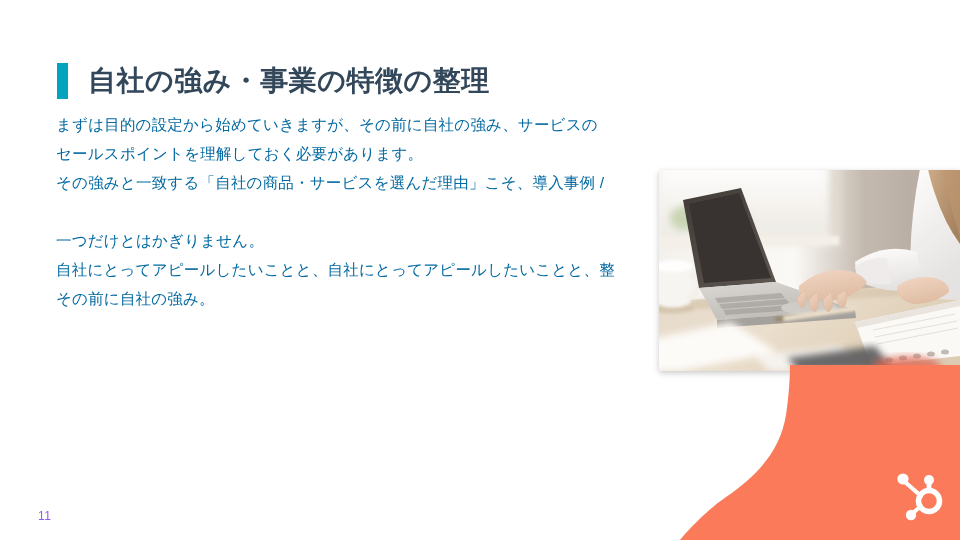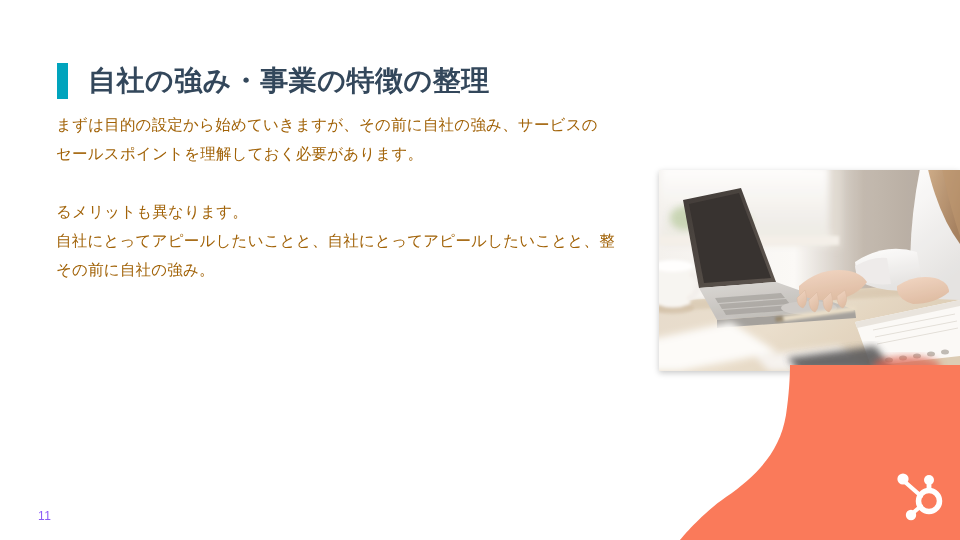--- a/index.html
+++ b/index.html
@@ -47,21 +47,21 @@
   .body-copy {
     position: absolute;
     left: 56px;
     top: 110px;
     width: 560px;
   }
   .para {
     margin: 0;
     font-size: 15.5px;
     line-height: 29px;
-    color: #a16207;
+    color: #0369a1;
     letter-spacing: 0.2px;
   }
   .para-line { display: block; white-space: nowrap; }
   .para-gap { height: 29px; }
 
   
   .photo {
     position: absolute;
     left: 659px;
     top: 170px;
@@ -111,24 +111,25 @@
 
   <div class="title-row">
     <div class="title-accent"></div>
     <div class="title-text">自社の強み・事業の特徴の整理</div>
   </div>
 
   <div class="body-copy">
     <p class="para">
       <span class="para-line">まずは目的の設定から始めていきますが、その前に自社の強み、サービスの</span>
       <span class="para-line">セールスポイントを理解しておく必要があります。</span>
+      <span class="para-line">その強みと一致する「自社の商品・サービスを選んだ理由」こそ、導入事例 /</span>
     </p>
     <div class="para-gap"></div>
     <p class="para">
-      <span class="para-line">るメリットも異なります。</span>
+      <span class="para-line">一つだけとはかぎりません。</span>
       <span class="para-line">自社にとってアピールしたいことと、自社にとってアピールしたいことと、整</span>
       <span class="para-line">その前に自社の強み。</span>
     </p>
   </div>
 
   <div class="photo">
     <svg viewBox="0 0 301 201" preserveAspectRatio="none" aria-hidden="true">
       <defs>
         <linearGradient id="wallG" x1="0" y1="0" x2="1" y2="0">
           <stop offset="0" stop-color="#f3f1ee"></stop>

